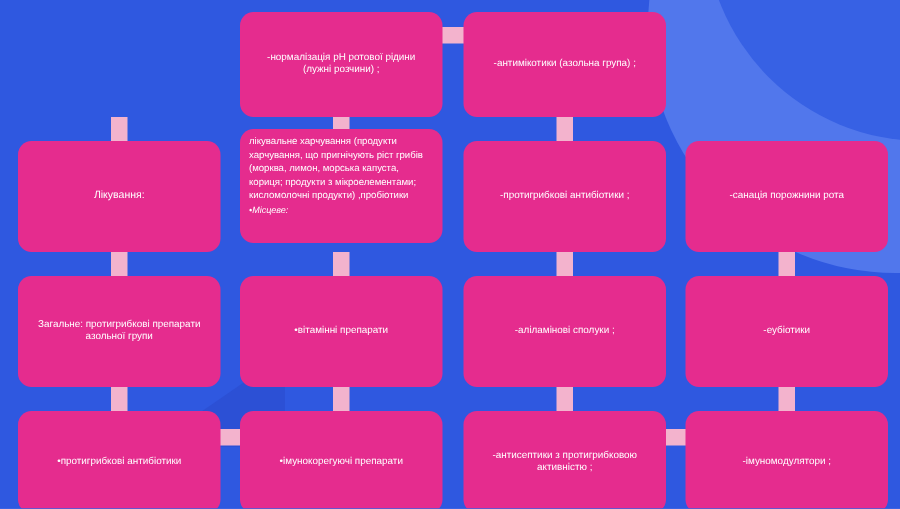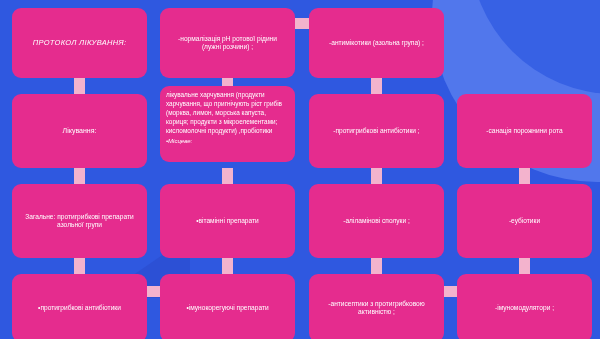--- a/index.html
+++ b/index.html
@@ -113,23 +113,20 @@
   <div class="conn" style="left:371px; top:168px; width:11px; height:16px;"></div>
   <div class="conn" style="left:371px; top:258px; width:11px; height:16px;"></div>
 
   <div class="conn" style="left:519px; top:168px; width:11px; height:16px;"></div>
   <div class="conn" style="left:519px; top:258px; width:11px; height:16px;"></div>
 
   <div class="conn" style="left:284px; top:18px;  width:36px; height:11px;"></div>
   <div class="conn" style="left:128px; top:286px; width:36px; height:11px;"></div>
   <div class="conn" style="left:425px; top:286px; width:36px; height:11px;"></div>
 
-  <div class="node" style="left:12px; top:8px; width:135px; height:70px;">
-    <span class="txt f-title">ПРОТОКОЛ ЛІКУВАННЯ:</span>
-  </div>
 
   <div class="node" style="left:160px; top:8px; width:135px; height:70px;">
     <span class="txt f-small">-нормалізація рН ротової рідини (лужні розчини) ;</span>
   </div>
 
   <div class="node" style="left:309px; top:8px; width:135px; height:70px;">
     <span class="txt f-small">-антимікотики (азольна група) ;</span>
   </div>
 
   <div class="node" style="left:12px; top:94px; width:135px; height:74px;">

